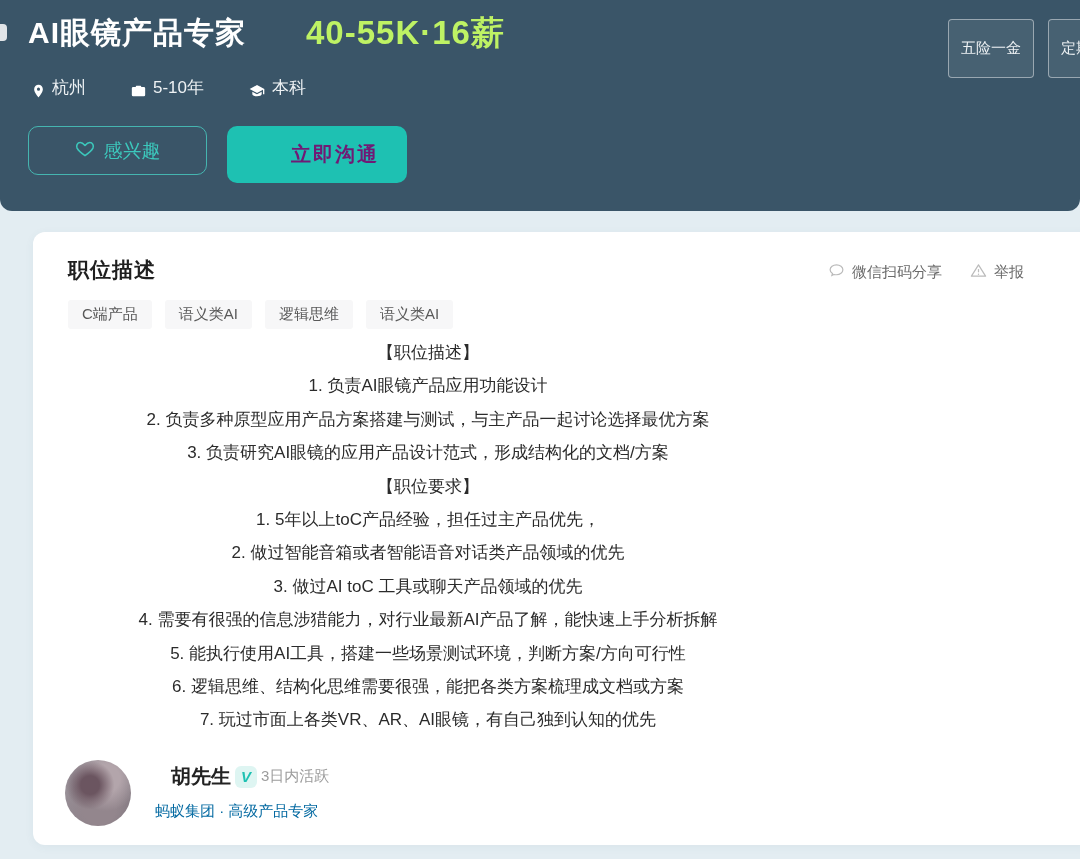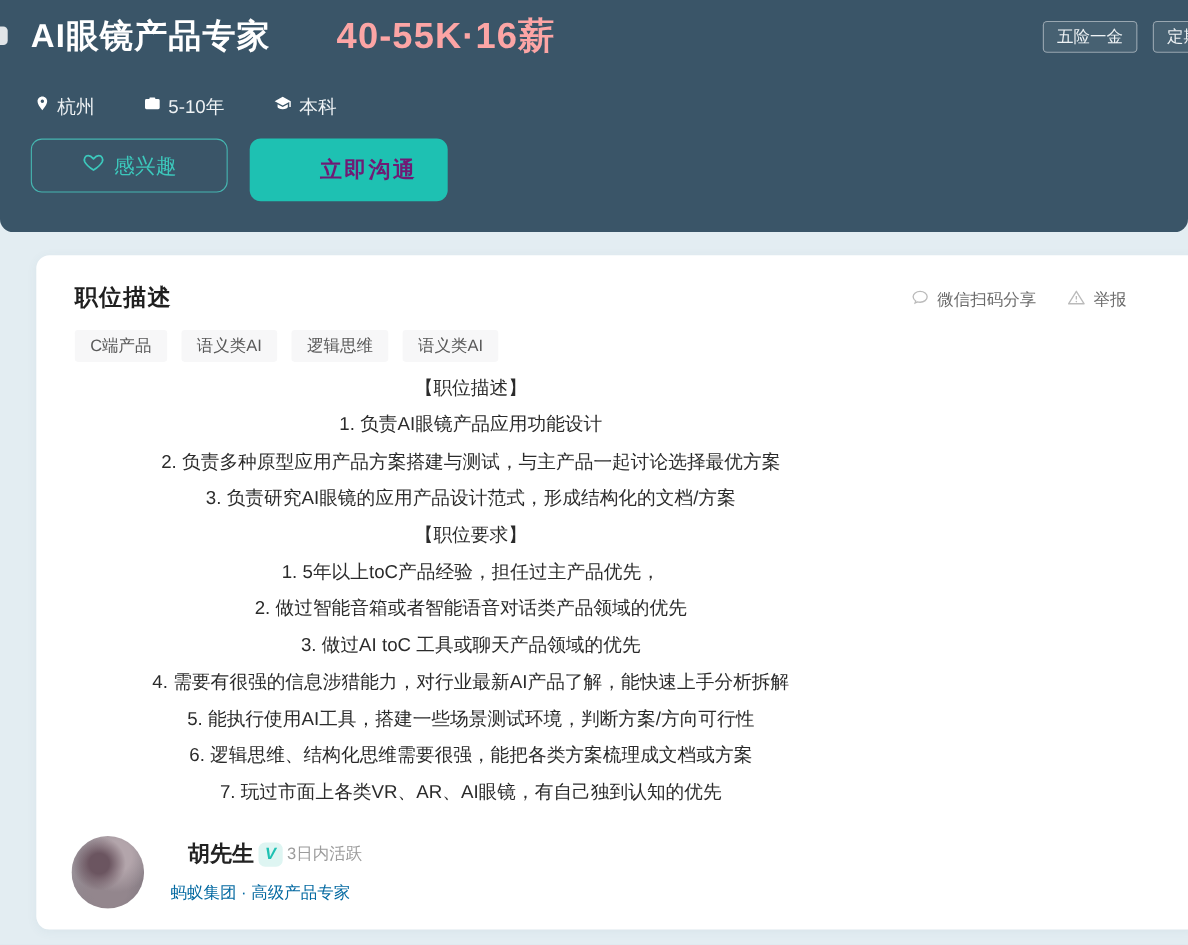--- a/index.html
+++ b/index.html
@@ -23,27 +23,27 @@
     font-size:30px; font-weight:700; color:#ffffff; letter-spacing:1px;
   }
   .salary {
     position:absolute; left:306px; top:11px;
     font-size:33px; font-weight:700; letter-spacing:1px;
   }
   .meta-row {
     position:absolute; left:31px; top:76px;
     display:flex; align-items:center; gap:44px;
   }
-  .meta-item { display:flex; align-items:flex-start; gap:6px; color:#eef2f4; font-size:17px;margin-top:10px; }
+  .meta-item { display:flex; align-items:flex-end; gap:6px; color:#eef2f4; font-size:17px; }
   .meta-item svg { display:block; }
   .benefits {
     position:absolute; left:948px; top:19px; display:flex; gap:14px; white-space:nowrap;
   }
   .benefit-chip {
-    padding:4px 12px; font-size:15px; color:#eef2f4;
+    padding:19px 12px; font-size:15px; color:#eef2f4;
     border:1px solid rgba(255,255,255,.45); border-radius:4px;
     background:rgba(255,255,255,.07);
   }
   .btn-row { position:absolute; left:28px; top:126px; display:flex; gap:20px; }
   .btn-interested {
     width:179px; height:49px; border-radius:10px; cursor:pointer;
     border:1px solid rgba(72,199,189,.85); background:transparent;
     color:#3cc8bc; font-size:19px; font-family:inherit;
     display:flex; align-items:center; justify-content:center; gap:9px;text-align:center;
   }
@@ -100,21 +100,21 @@
 </style>
 </head>
 <body>
 
 <div class="screen">
 
   <div class="hdr">
     <div class="edge-glyph"></div>
 
     <div class="job-title">AI眼镜产品专家</div>
-    <div class="salary" style="color:#fca5a5;">40-55K·16薪</div>
+    <div class="salary" style="color:#bef264;">40-55K·16薪</div>
 
     <div class="benefits">
       <span class="benefit-chip">五险一金</span>
       <span class="benefit-chip">定期</span>
     </div>
 
     <div class="meta-row">
       <span class="meta-item">
         <span>
           <svg width="15" height="16" viewBox="0 0 24 24">

